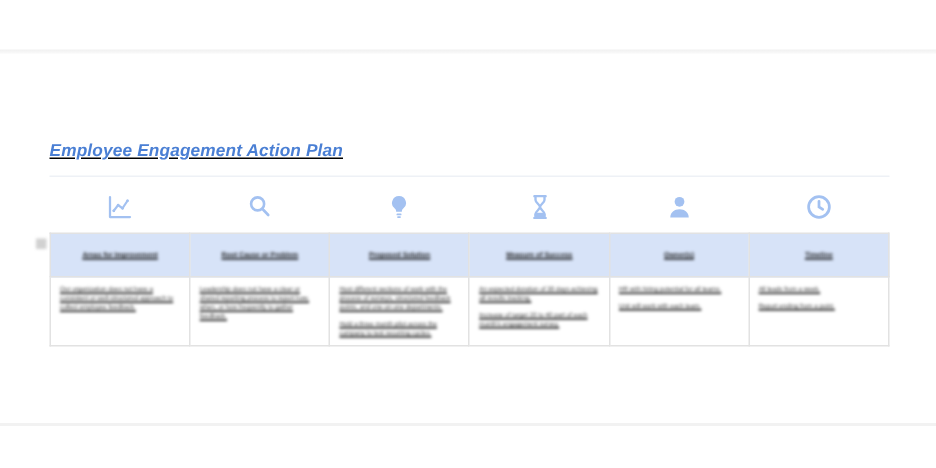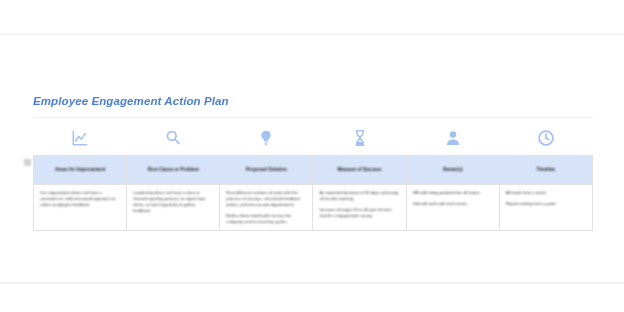--- a/index.html
+++ b/index.html
@@ -43,20 +43,21 @@
     width: 624px;
     height: 246px;
     background: #ffffff;
   }
 
   .doc-body {
     position: absolute;
     left: 33px;
     top: 0;
     width: 560px;
+    text-decoration: underline;
   }
 
   .doc-title {
     margin-top: 58px;
     font-size: 11.5px;
     font-weight: 700;
     font-style: italic;
     color: #4a7fd4;
     letter-spacing: 0.1px;
     line-height: 14px;

